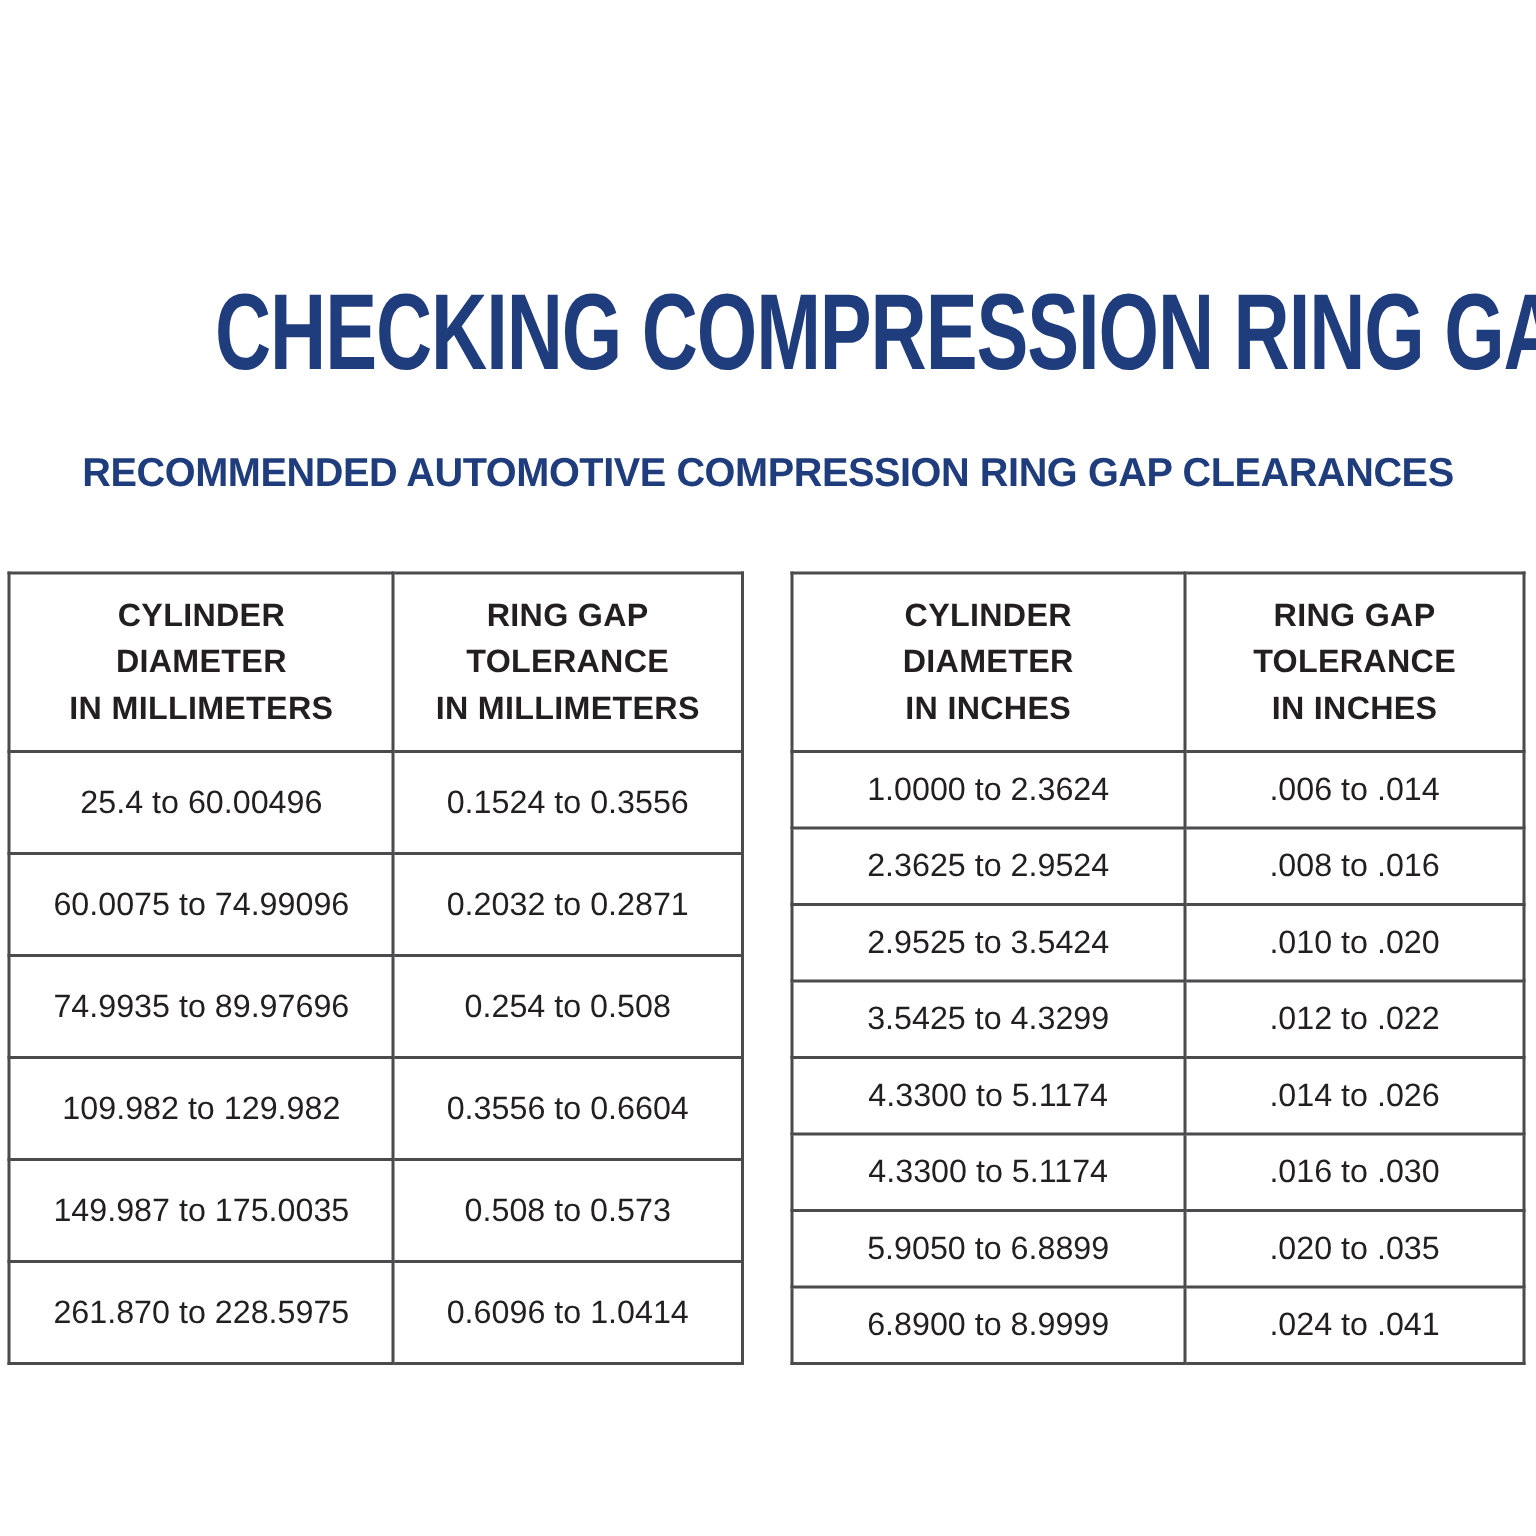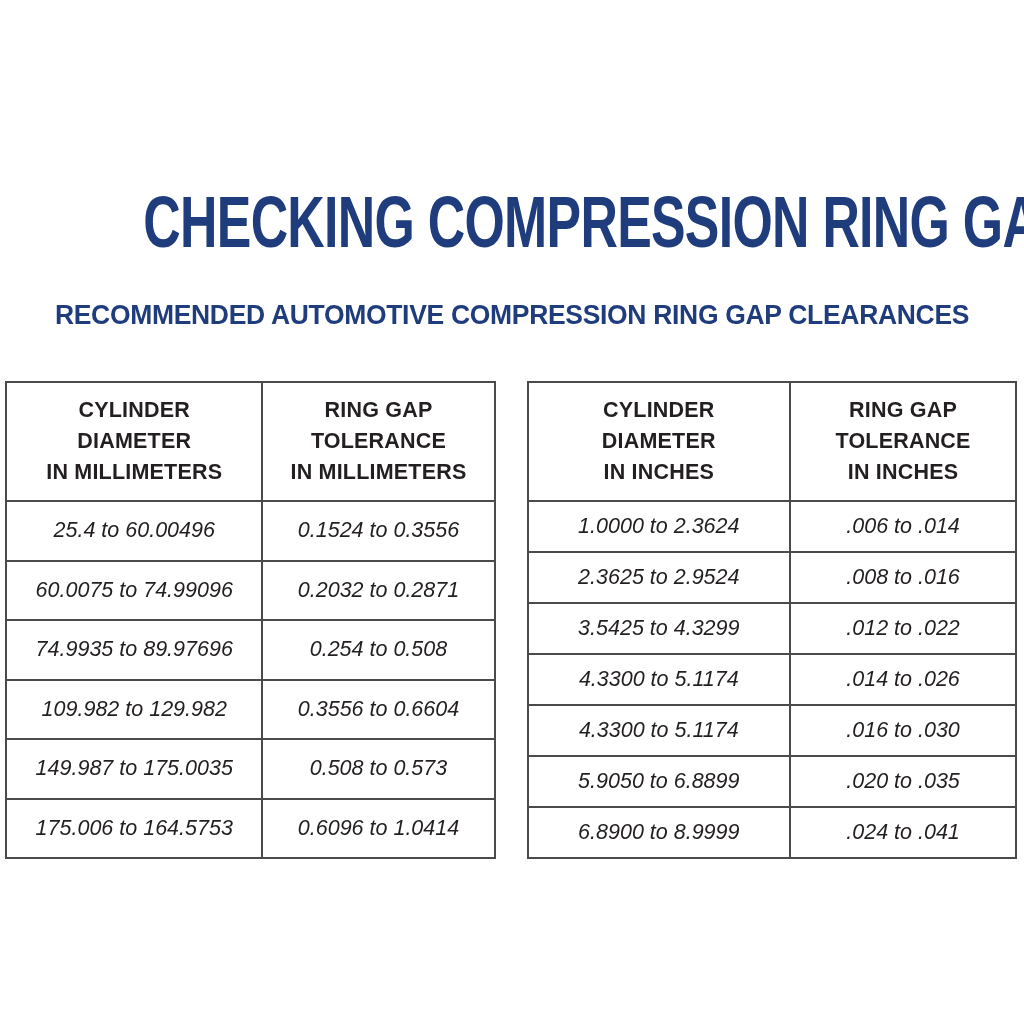--- a/index.html
+++ b/index.html
@@ -61,21 +61,20 @@
     height:101px;
     font-size:21.5px;
     line-height:31px;
     font-weight:bold;
     letter-spacing:0.2px;
   }
   .gap-table td{
     height:32px;
     font-size:21.5px;
     font-weight:normal;
-    font-style:italic;
   }
   .hline{display:block;}
 </style>
 </head>
 <body>
 
 <div class="page">
 
   <h1 class="title">CHECKING COMPRESSION RING GAPS</h1>
 
@@ -113,21 +112,21 @@
         </tr>
         <tr>
           <td>109.982 to 129.982</td>
           <td>0.3556 to 0.6604</td>
         </tr>
         <tr>
           <td>149.987 to 175.0035</td>
           <td>0.508 to 0.573</td>
         </tr>
         <tr>
-          <td>175.006 to 164.5753</td>
+          <td>261.870 to 228.5975</td>
           <td>0.6096 to 1.0414</td>
         </tr>
       </tbody>
     </table>
 
     <table class="gap-table">
       <thead>
         <tr>
           <th>
             <span class="hline">CYLINDER</span>
@@ -144,20 +143,24 @@
       <tbody>
         <tr>
           <td>1.0000 to 2.3624</td>
           <td>.006 to .014</td>
         </tr>
         <tr>
           <td>2.3625 to 2.9524</td>
           <td>.008 to .016</td>
         </tr>
         <tr>
+          <td>2.9525 to 3.5424</td>
+          <td>.010 to .020</td>
+        </tr>
+        <tr>
           <td>3.5425 to 4.3299</td>
           <td>.012 to .022</td>
         </tr>
         <tr>
           <td>4.3300 to 5.1174</td>
           <td>.014 to .026</td>
         </tr>
         <tr>
           <td>4.3300 to 5.1174</td>
           <td>.016 to .030</td>

